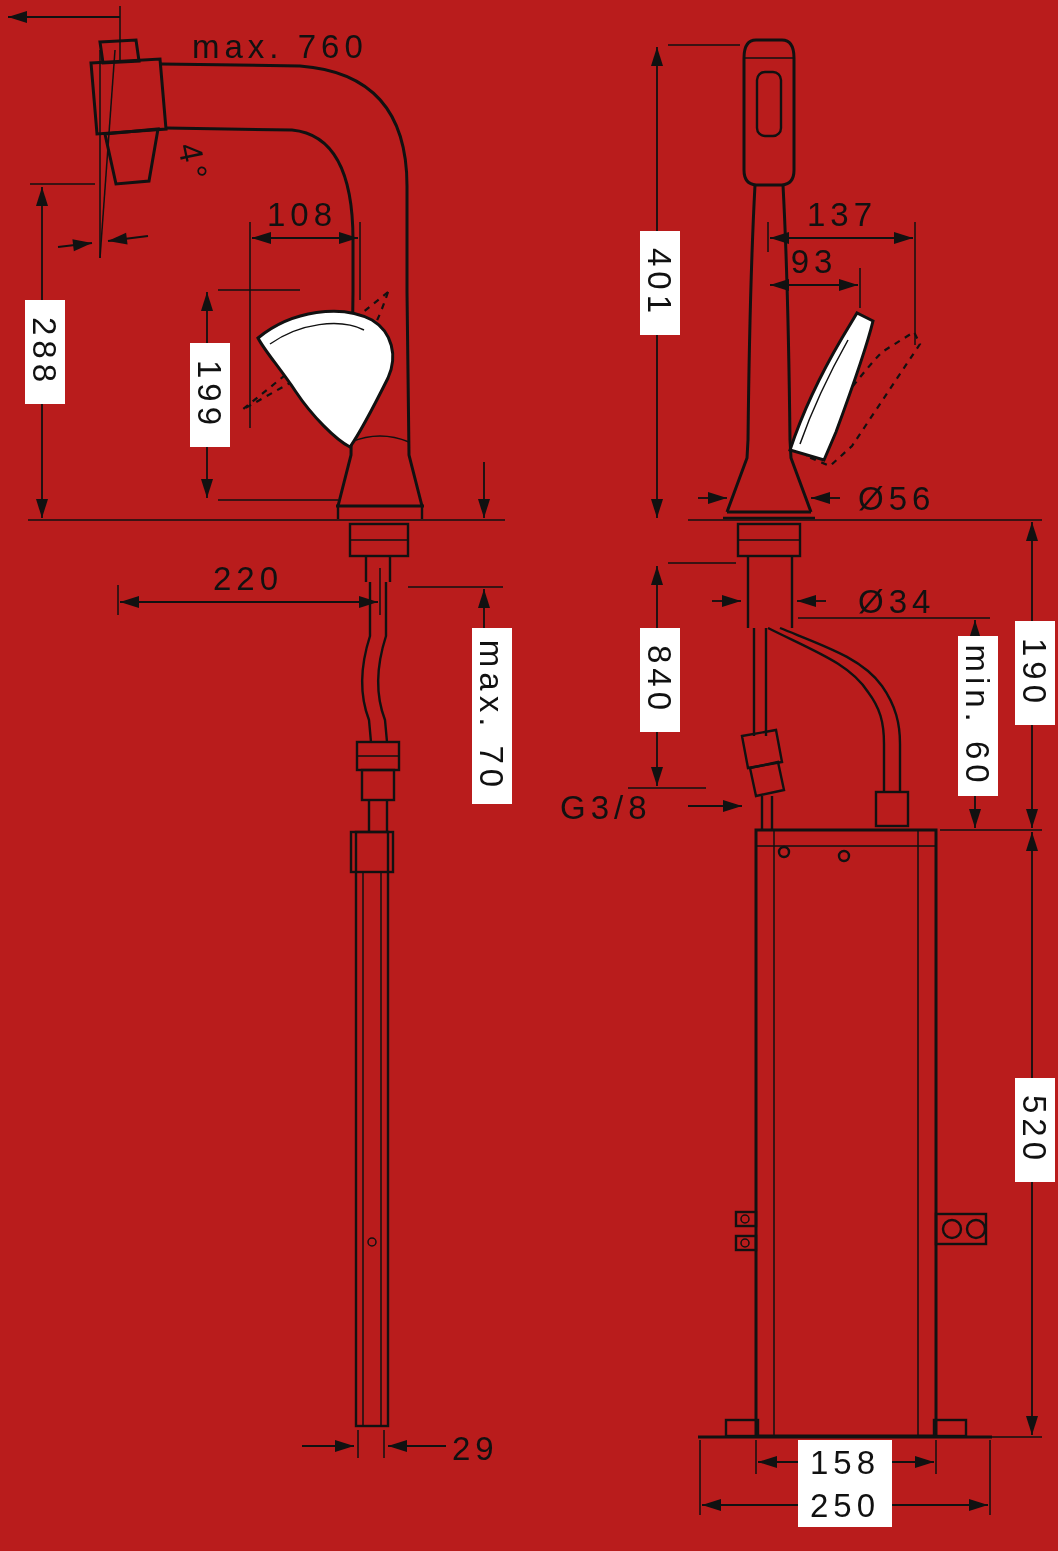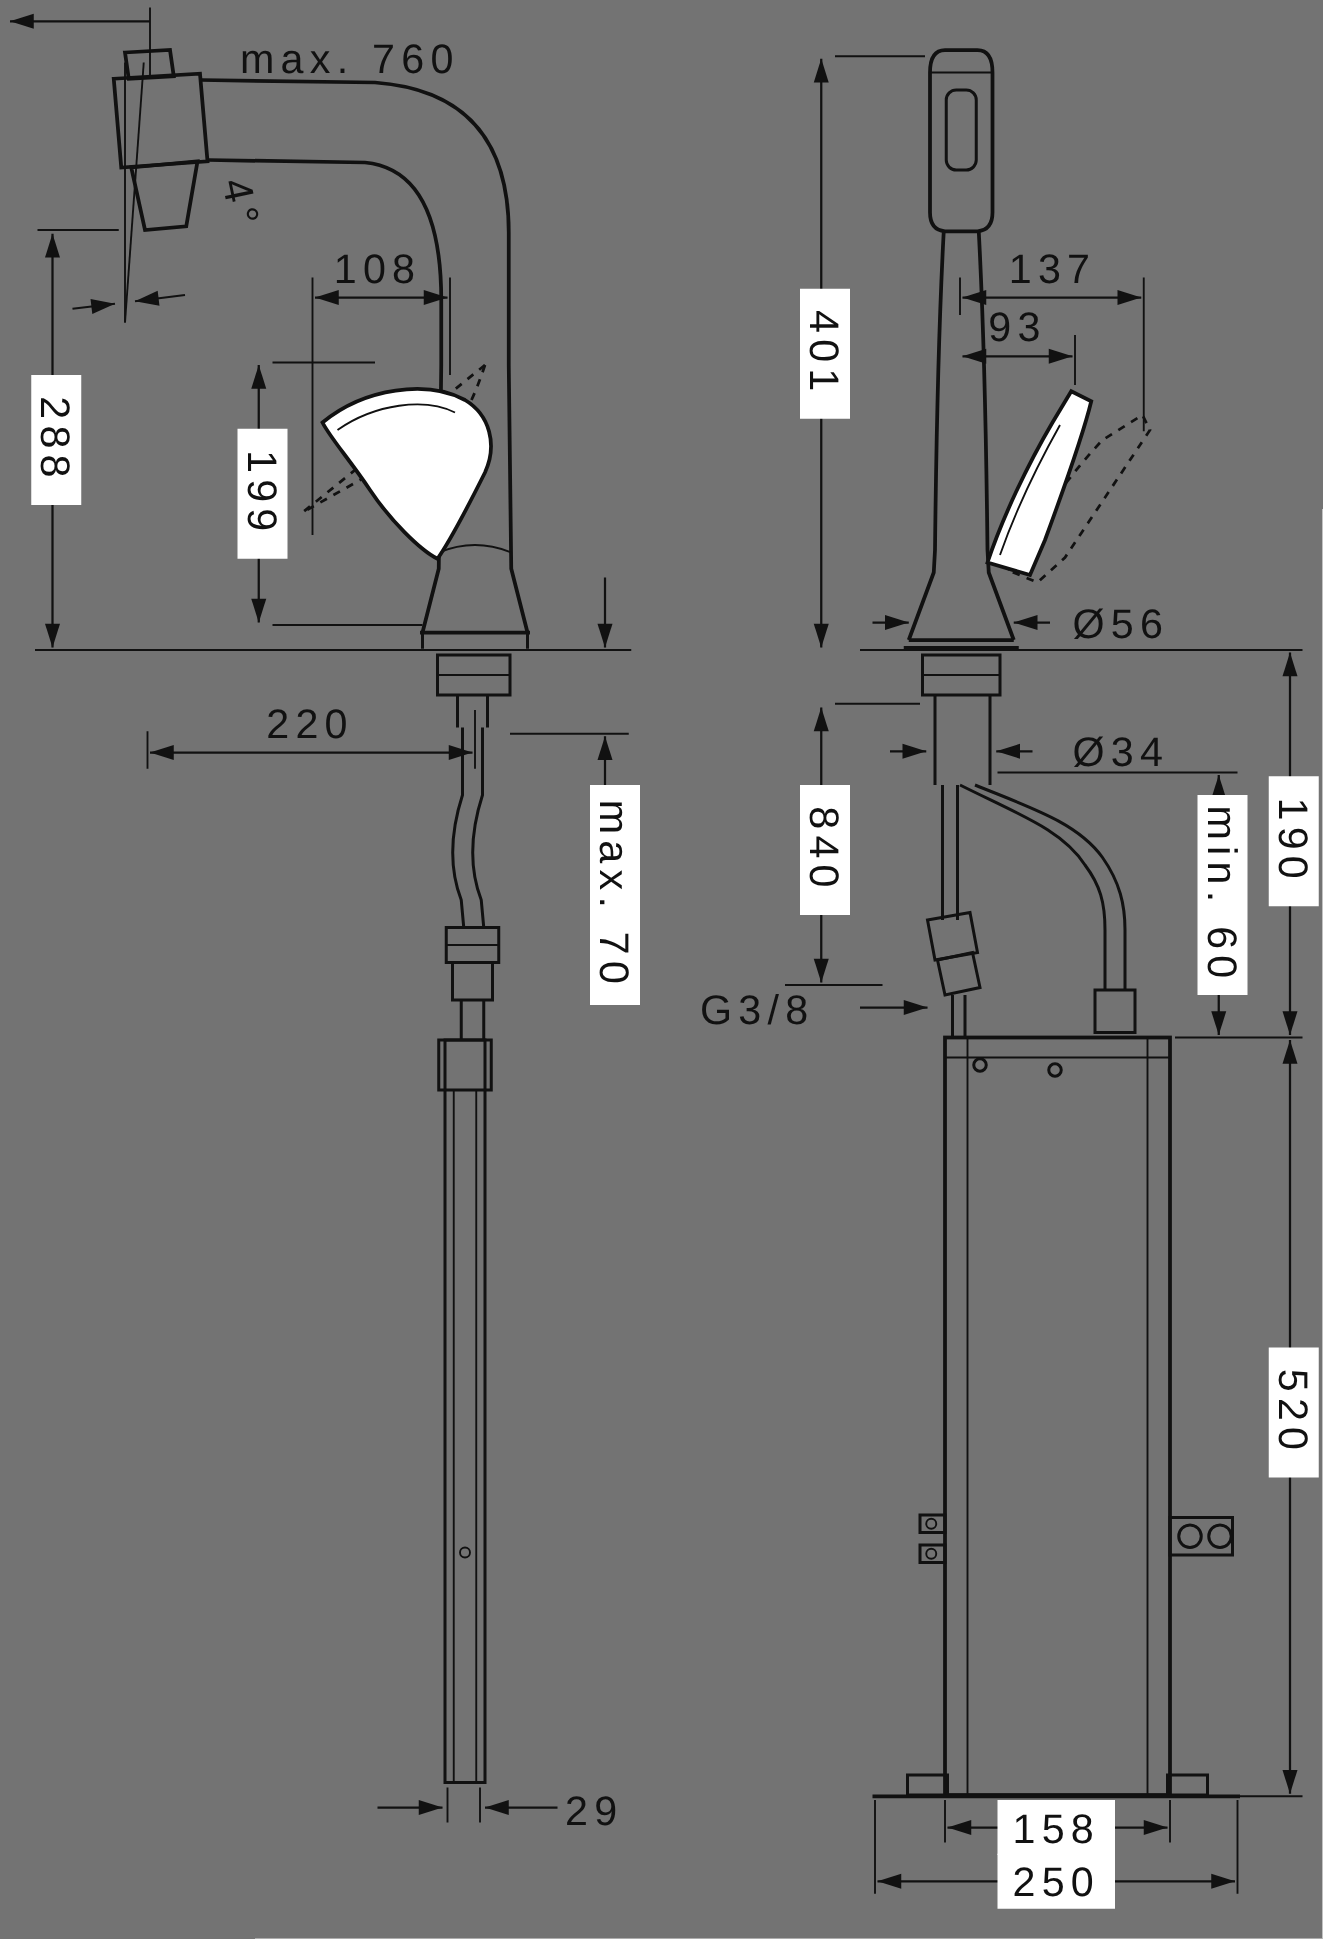--- a/index.html
+++ b/index.html
@@ -1,16 +1,16 @@
 <!DOCTYPE html>
 <html><head>
 <meta charset="utf-8">
 <style>
   html,body{margin:0;padding:0;background:#fff;}
-  #stage{position:relative;width:1058px;height:1551px;background:#737373;overflow:hidden;}
+  #stage{position:relative;width:1058px;height:1551px;background:#b91c1c;overflow:hidden;}
   svg{display:block;}
   .o3  {fill:none;stroke:#111;stroke-width:3;}
   .o25 {fill:none;stroke:#111;stroke-width:2.4;}
   .thin{fill:none;stroke:#111;stroke-width:1.5;}
   .dim {fill:none;stroke:#111;stroke-width:1.8;}
   .dash{fill:none;stroke:#111;stroke-width:2.2;stroke-dasharray:6 6;}
   .fillw{fill:#fff;stroke:#111;stroke-width:3;}
   .wbg {fill:#fff;stroke:none;}
   text{font-family:"Liberation Sans","DejaVu Sans",sans-serif;font-size:33px;letter-spacing:5px;fill:#111;}
   .mid{text-anchor:middle;}

